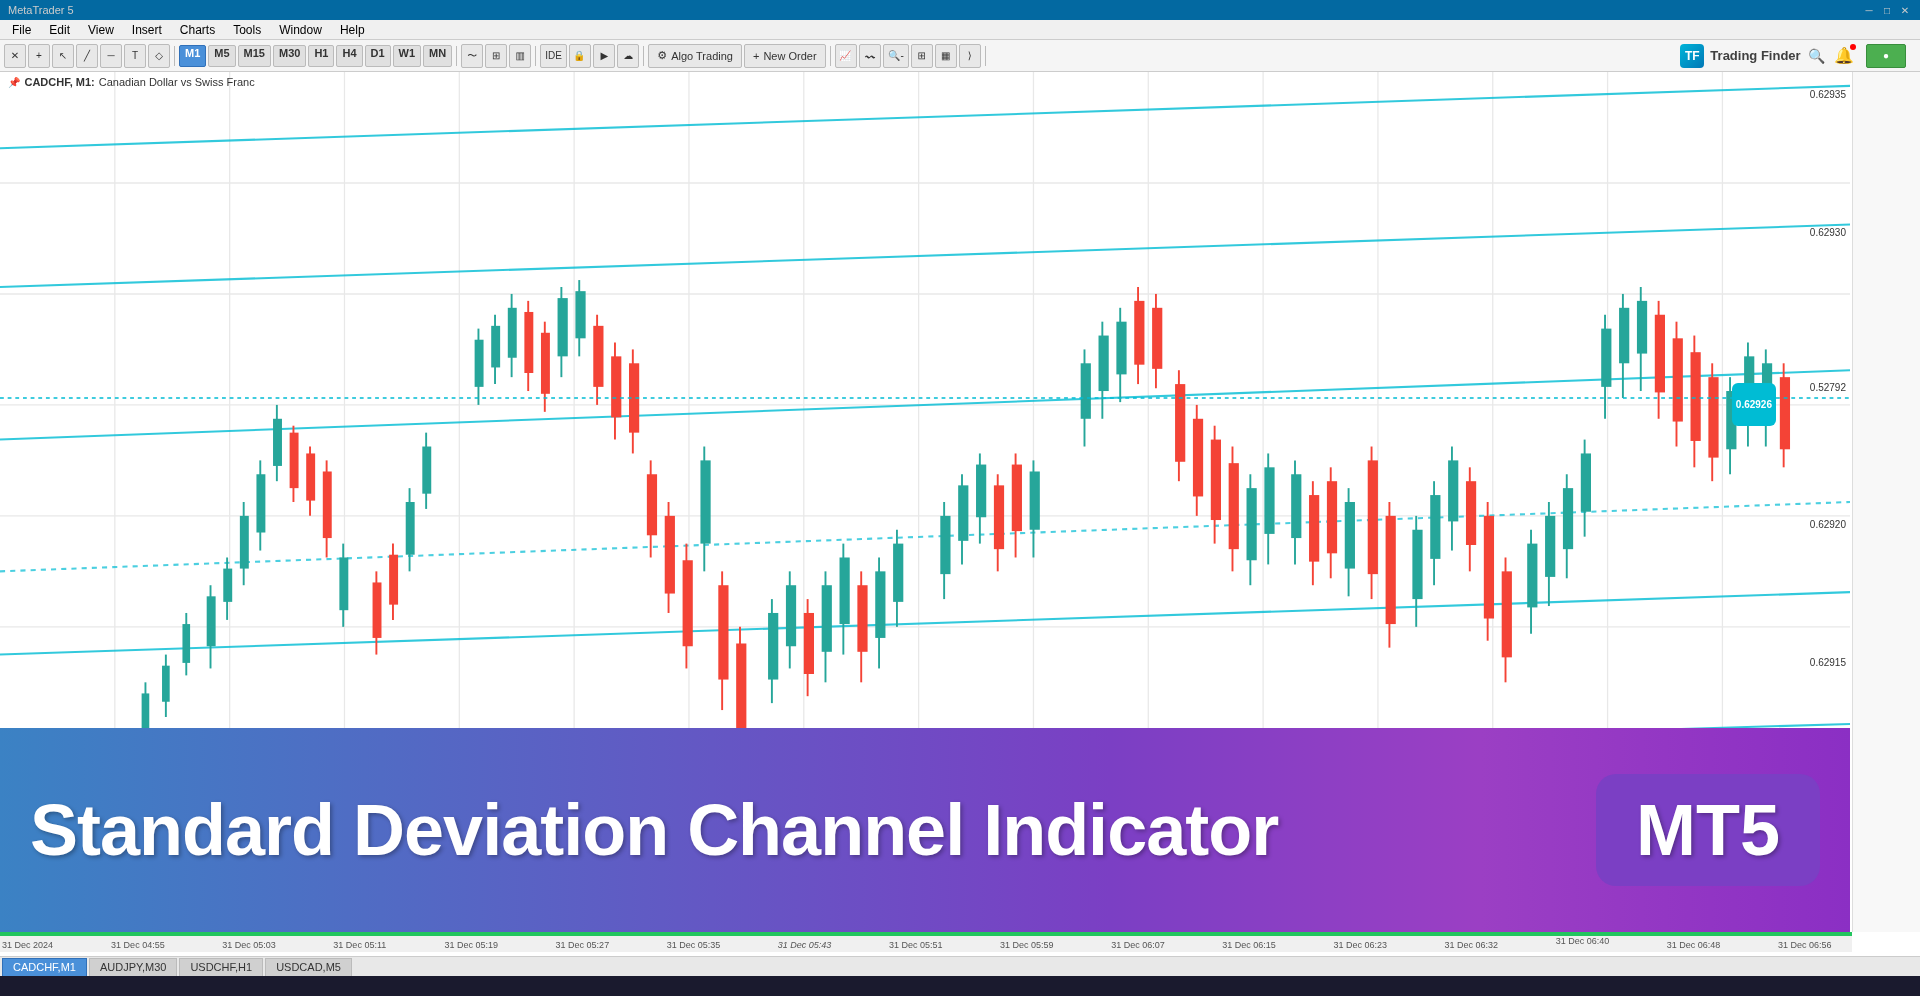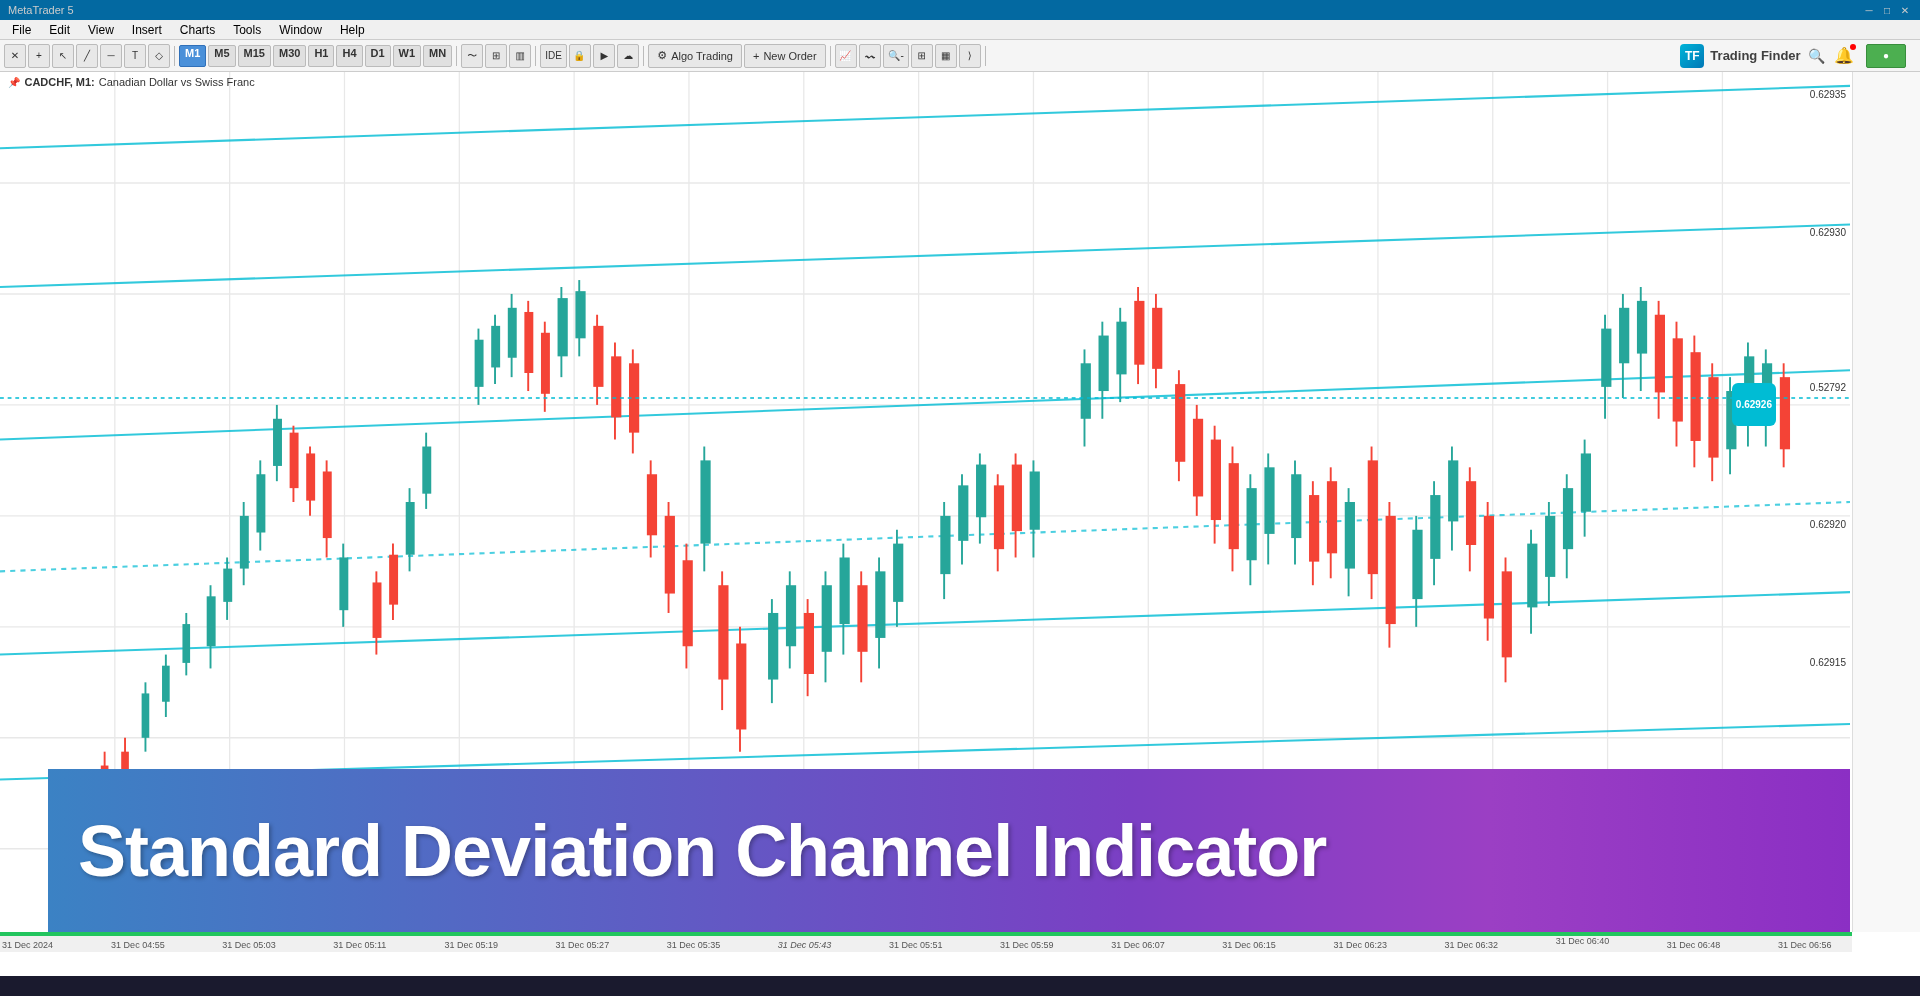--- a/index.html
+++ b/index.html
@@ -180,27 +180,26 @@
       right: 70px;
       bottom: 44px;
     }
 
     
     .overlay-banner {
       position: absolute;
       bottom: 44px;
       left: 0;
       right: 70px;
-      height: 163px;
+      height: 204px;
       background: linear-gradient(90deg, #3b82c4 0%, #7b3fc4 60%, #9b3fc4 80%, #8b2fc4 100%);
       display: flex;
       align-items: center;
       padding: 0 30px;
       z-index: 20;
-      margin-left: 48px;
     }
     .banner-text-main {
       font-size: 72px;
       font-weight: 900;
       color: white;
       letter-spacing: -1px;
       text-shadow: 2px 2px 4px rgba(0,0,0,0.3);
       flex: 1;
     }
     .banner-badge {
@@ -736,17 +735,32 @@
       <span style="position:absolute; left:66%; bottom:2px;">31 Dec 06:15</span>
       <span style="position:absolute; left:72%; bottom:2px;">31 Dec 06:23</span>
       <span style="position:absolute; left:78%; bottom:2px;">31 Dec 06:32</span>
       <span style="position:absolute; left:84%; bottom:6px;">31 Dec 06:40</span>
       <span style="position:absolute; left:90%; bottom:2px;">31 Dec 06:48</span>
       <span style="position:absolute; left:96%; bottom:2px;">31 Dec 06:56</span>
     </div>
 
     <div class="overlay-banner">
       <div class="banner-text-main">Standard Deviation Channel Indicator</div>
-    </div>
-
+      <div class="banner-badge">MT5</div>
+    </div>
+
+    <div class="bottom-tabs">
+      <div class="chart-tab active">
+        <span>CADCHF,M1</span>
+      </div>
+      <div class="chart-tab">
+        <span>AUDJPY,M30</span>
+      </div>
+      <div class="chart-tab">
+        <span>USDCHF,H1</span>
+      </div>
+      <div class="chart-tab">
+        <span>USDCAD,M5</span>
+      </div>
+    </div>
 
   </div>
 </div>
 
 </body></html>

